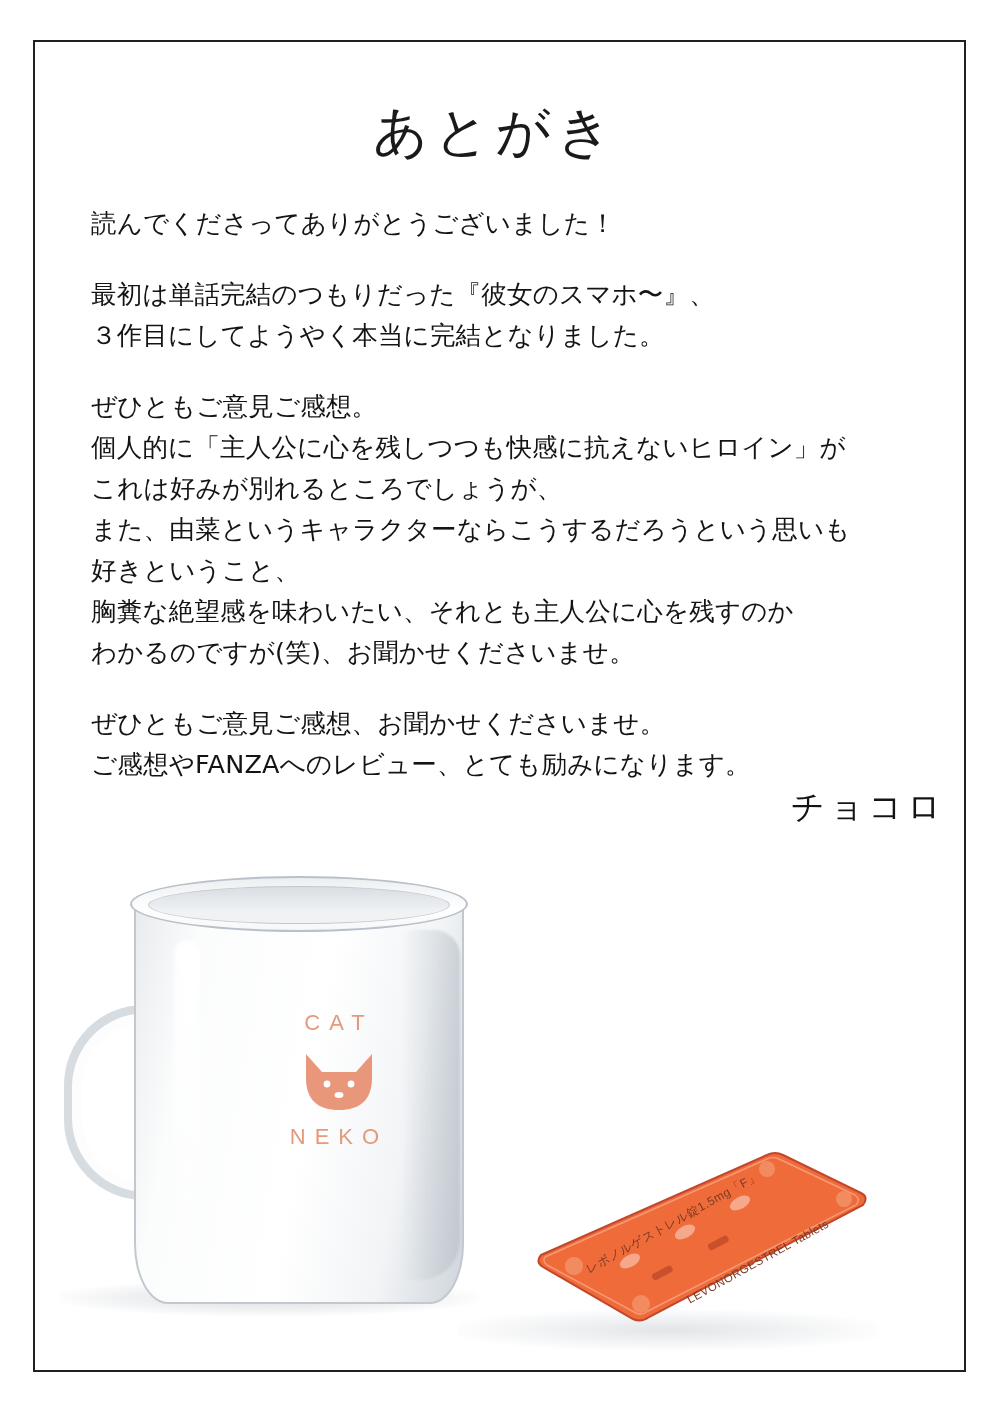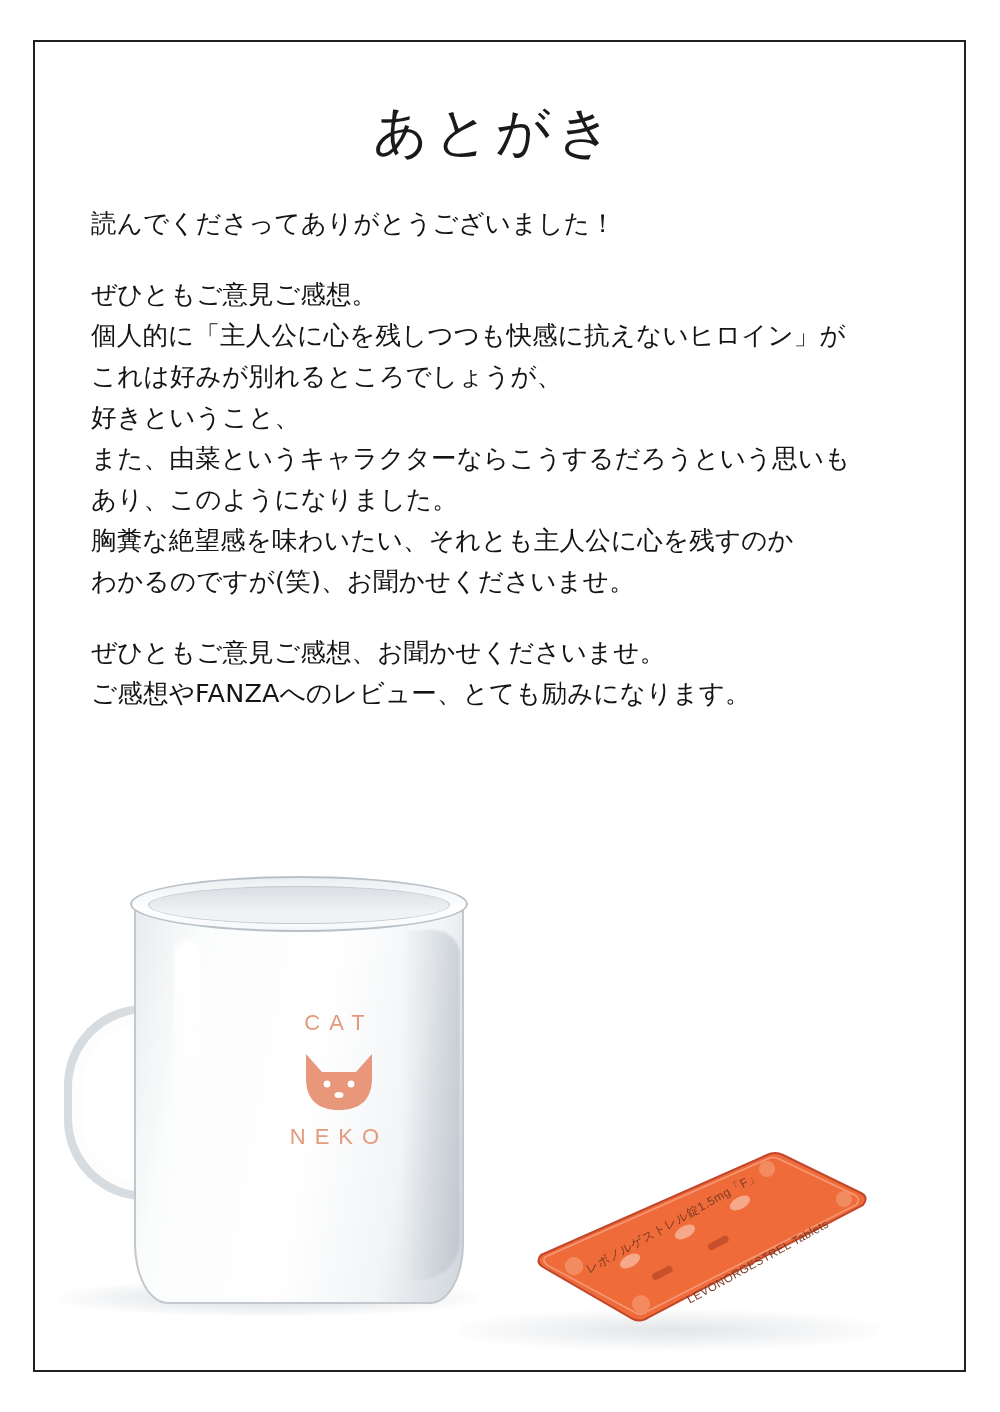--- a/index.html
+++ b/index.html
@@ -242,37 +242,39 @@
 
   <div class="content">
 
     <div class="afterword-title">あとがき</div>
 
     <div class="body-text">
       <div class="para">
         <div>読んでくださってありがとうございました！</div>
       </div>
       <div class="para">
+        <div>最初は単話完結のつもりだった『彼女のスマホ〜』、</div>
+        <div>３作目にしてようやく本当に完結となりました。</div>
       </div>
       <div class="para">
         <div>ぜひともご意見ご感想。</div>
         <div>個人的に「主人公に心を残しつつも快感に抗えないヒロイン」が</div>
         <div>これは好みが別れるところでしょうが、</div>
+        <div>また、由菜というキャラクターならこうするだろうという思いも</div>
         <div>好きということ、</div>
-        <div>また、由菜というキャラクターならこうするだろうという思いも</div>
-        <div>あり、このようになりました。</div>
         <div>胸糞な絶望感を味わいたい、それとも主人公に心を残すのか</div>
         <div>わかるのですが(笑)、お聞かせくださいませ。</div>
       </div>
       <div class="para">
         <div>ぜひともご意見ご感想、お聞かせくださいませ。</div>
         <div>ご感想やFANZAへのレビュー、とても励みになります。</div>
       </div>
     </div>
 
+    <div class="signature">チョコロ</div>
 
     <div class="illustration">
       <div class="shadow-mug"></div>
       <div class="shadow-pill"></div>
 
       <div class="mug">
         <div class="mug-handle"></div>
         <div class="mug-handle-inner"></div>
         <div class="mug-body"></div>
         <div class="mug-shade-right"></div>

